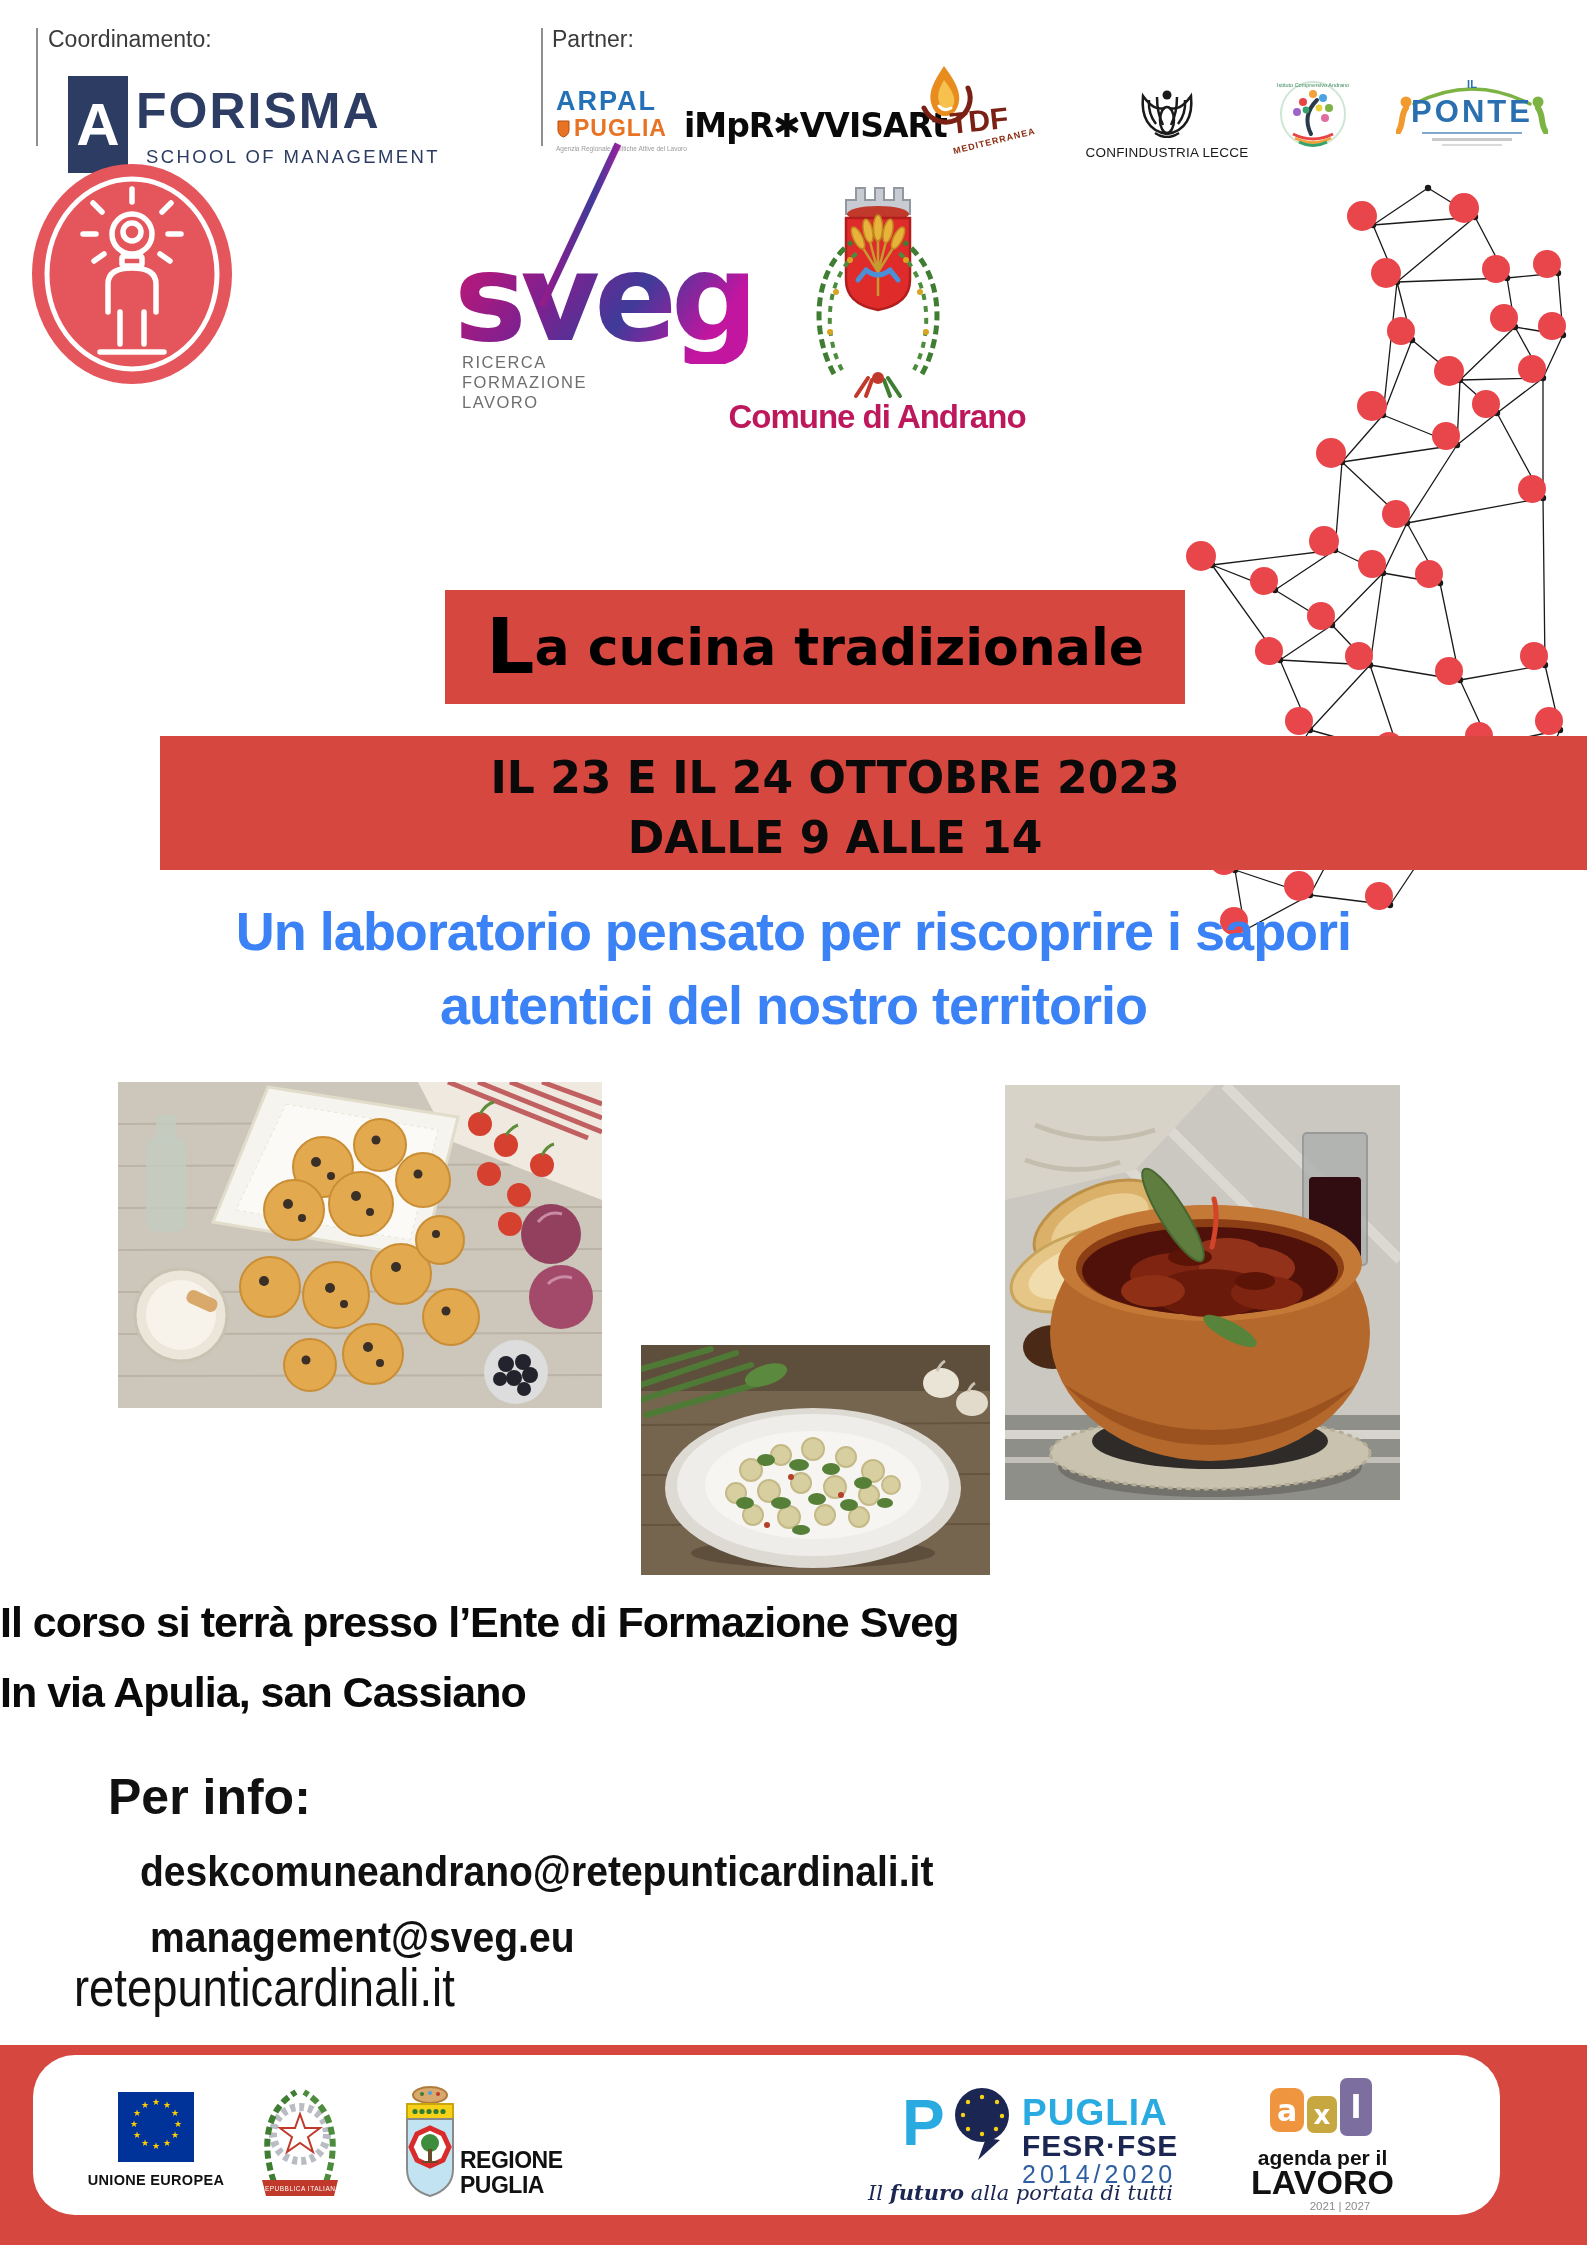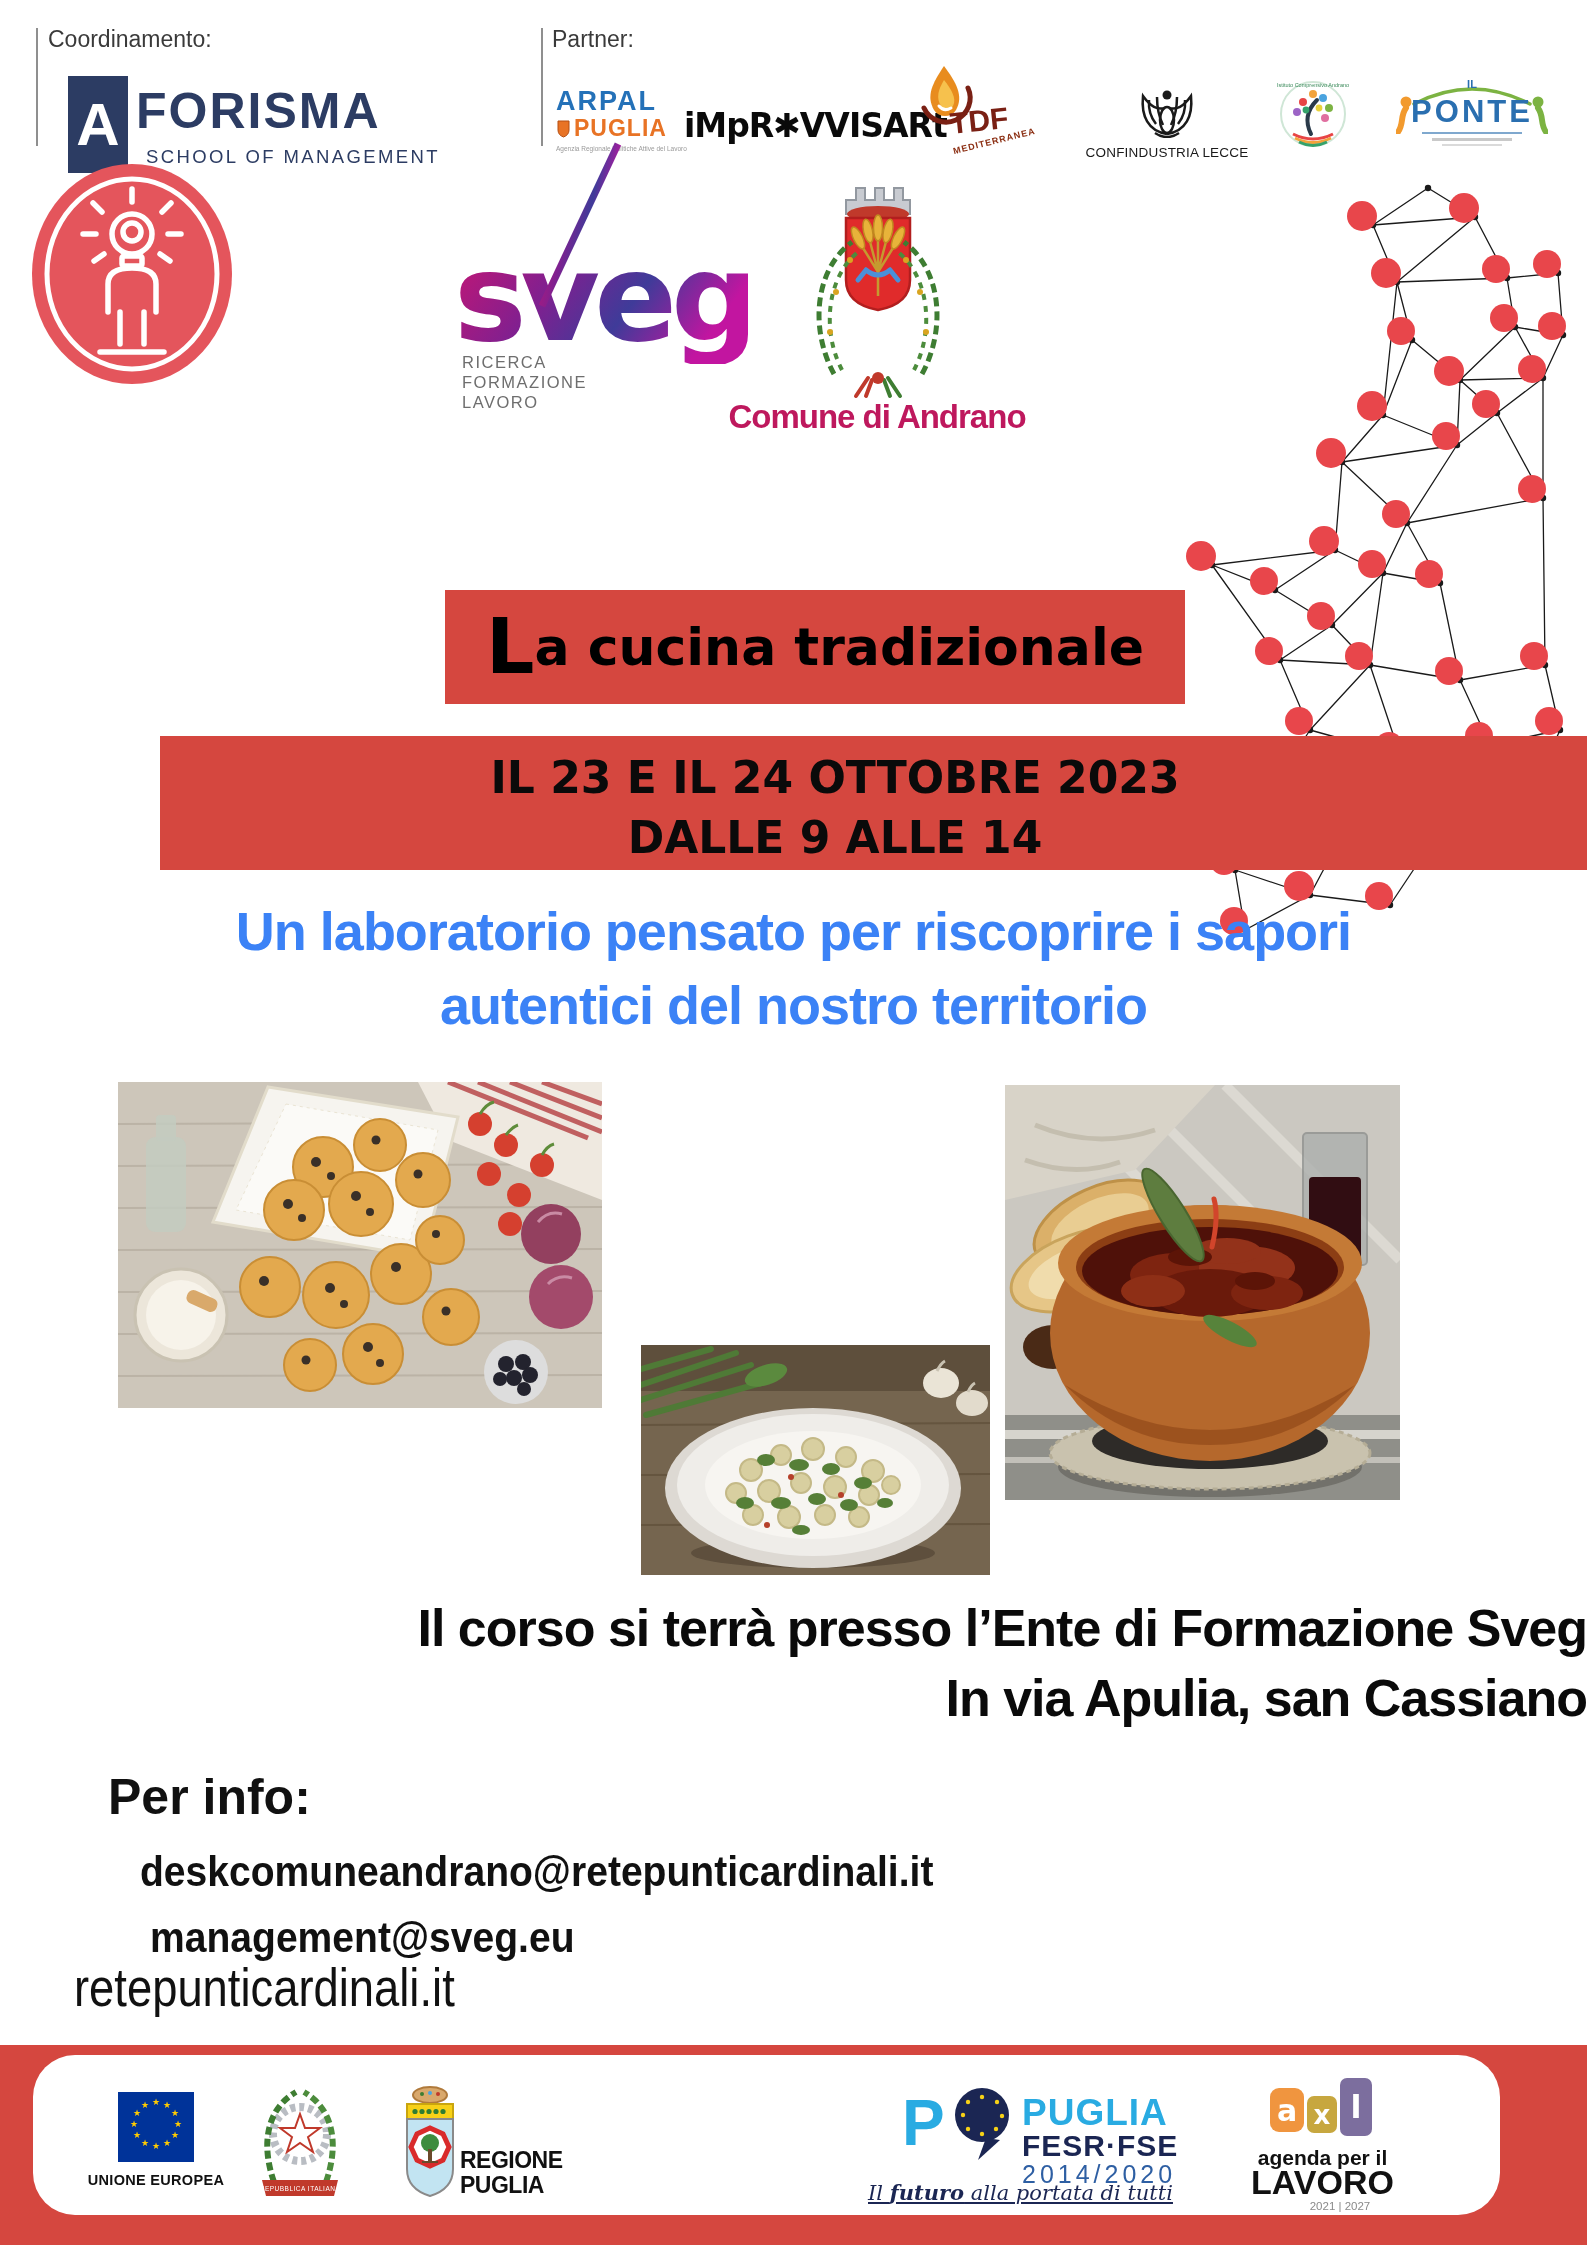--- a/index.html
+++ b/index.html
@@ -50,39 +50,39 @@
   .subtitle-box{position:absolute;left:445px;top:590px;width:740px;height:114px;background:#D5473F;
                 display:flex;align-items:center;justify-content:center;color:#000;
                 font-family:"DejaVu Sans",sans-serif;}
   .subtitle-initial{font-size:76px;font-weight:800;line-height:1;}
   .subtitle-rest{font-size:52px;font-weight:800;letter-spacing:0px;text-align:center;}
   .banner{position:absolute;left:160px;top:736px;width:1427px;height:134px;background:#D5473F;}
   .date-line{position:absolute;left:160px;width:1350px;text-align:center;color:#0A0A0A;
              font-family:"DejaVu Sans",sans-serif;font-size:44px;font-weight:800;letter-spacing:0px;}
   .desc-line{position:absolute;left:0;width:1587px;text-align:center;font-size:54px;font-weight:700;
              letter-spacing:-1px;color:#3b82f6;}
-  .loc-line{position:absolute;left:0;width:1587px;text-align:right;font-size:52px;font-weight:700;
+  .loc-line{position:absolute;left:0;width:1587px;text-align:left;font-size:43px;font-weight:700;
             letter-spacing:-1px;color:#0A0A0A;}
   .info-label{position:absolute;left:108px;top:1768px;font-size:50px;font-weight:700;}
   .email{position:absolute;font-size:42px;font-weight:700;transform:scaleX(.93);transform-origin:left center;}
   .website{position:absolute;left:74px;top:1956px;font-size:54px;font-weight:500;
            transform:scaleX(.84);transform-origin:left center;letter-spacing:0;}
 
   
   .footer-red{position:absolute;left:0;top:2045px;width:1587px;height:200px;background:#D5473F;}
   .footer-card{position:absolute;left:33px;top:2055px;width:1467px;height:160px;background:#fff;border-radius:42px;}
   .eu-label{position:absolute;left:80px;top:2172px;width:152px;text-align:center;
             font-size:14.5px;font-weight:700;letter-spacing:.3px;}
   .regione{position:absolute;left:460px;top:2148px;font-size:23px;font-weight:700;line-height:25px;letter-spacing:-.5px;}
   .po-p{position:absolute;left:902px;top:2086px;font-size:64px;font-weight:700;color:#29ABE2;}
   .po-region{position:absolute;left:1022px;top:2092px;font-size:37px;font-weight:800;color:#29ABE2;letter-spacing:1px;}
   .po-funds{position:absolute;left:1022px;top:2129px;font-size:30px;font-weight:800;color:#1B2653;letter-spacing:1px;}
   .po-years{position:absolute;left:1022px;top:2160px;font-size:25px;color:#2E5FA3;letter-spacing:4px;}
   .po-tag{position:absolute;left:868px;top:2180px;font-size:21px;font-style:italic;
-          font-family:"DejaVu Serif",serif;color:#1B2653;text-decoration:underline;}
+          font-family:"DejaVu Serif",serif;color:#1B2653;}
   .axl-line1{position:absolute;left:1240px;top:2146px;width:165px;text-align:center;font-size:21px;font-weight:600;}
   .axl-line2{position:absolute;left:1240px;top:2163px;width:165px;text-align:center;font-size:34px;font-weight:700;}
   .axl-years{position:absolute;left:1290px;top:2200px;width:100px;text-align:center;font-size:11.5px;color:#8A8A8A;}
 </style>
 </head>
 <body>
 
 <div class="poster">
 
   <svg class="abs" style="left:1150px;top:180px;z-index:1;" width="437" height="780" viewBox="0 0 437 780">

